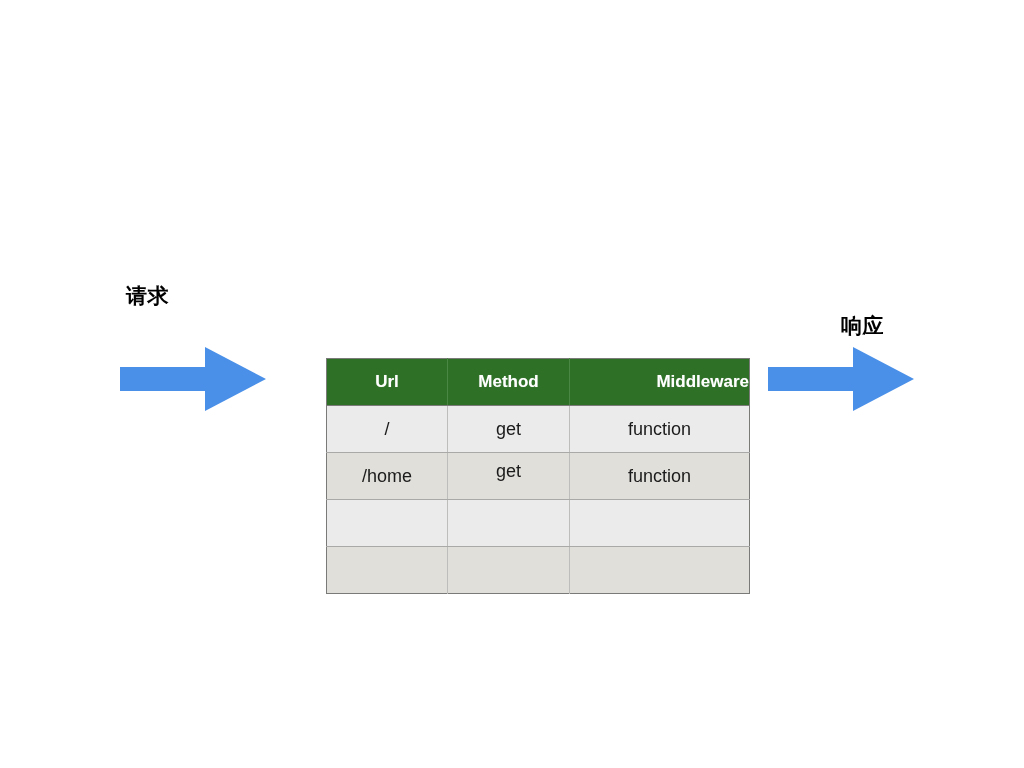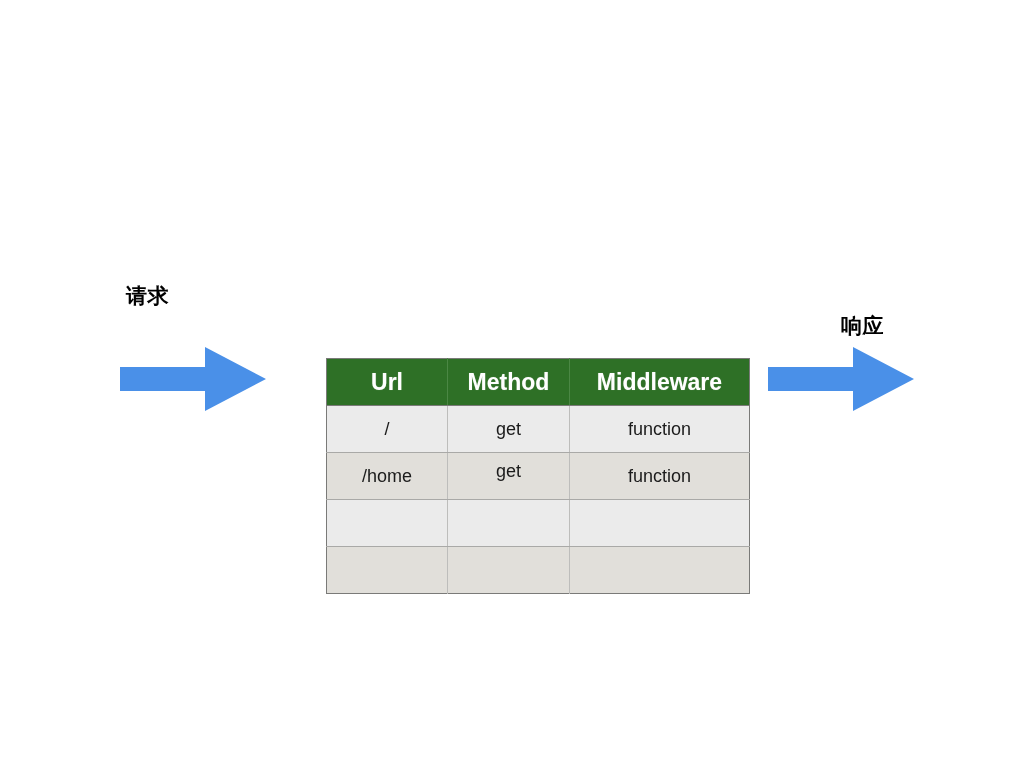--- a/index.html
+++ b/index.html
@@ -62,31 +62,31 @@
     border: 1px solid #7a7a78;
     box-shadow: 0 0 0 0 transparent;
   }
   #routes-table col.c-url   { width: 121px; }
   #routes-table col.c-meth  { width: 122px; }
   #routes-table col.c-mw    { width: 180px; }
 
   #routes-table th {
     background: #2e7026;
     color: #ffffff;
-    font-size: 23px;
+    font-size: 17px;
     font-weight: 700;
     height: 46px;
     padding: 0;
     text-align: center;
     vertical-align: middle;
     border-right: 1px solid #4b8744;
     border-bottom: 1px solid #7a7a78;
     text-shadow: 0 0 1px rgba(255,255,255,0.35);
   }
-  #routes-table th:last-child { border-right: none; }
+  #routes-table th:last-child { border-right: none; text-align: right; }
 
   #routes-table td {
     height: 46px;
     padding: 0;
     font-size: 18px;
     color: #1b1b1b;
     text-align: center;
     vertical-align: middle;
     border-right: 1px solid #bdbdbb;
     border-bottom: 1px solid #a9a9a7;

